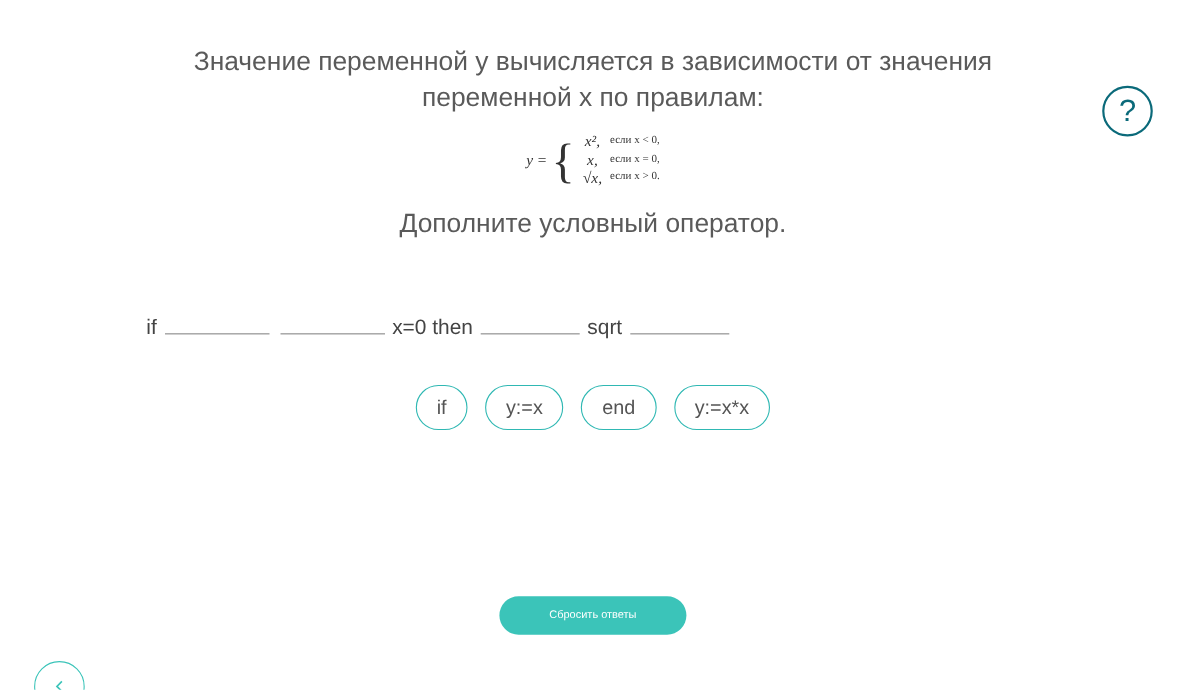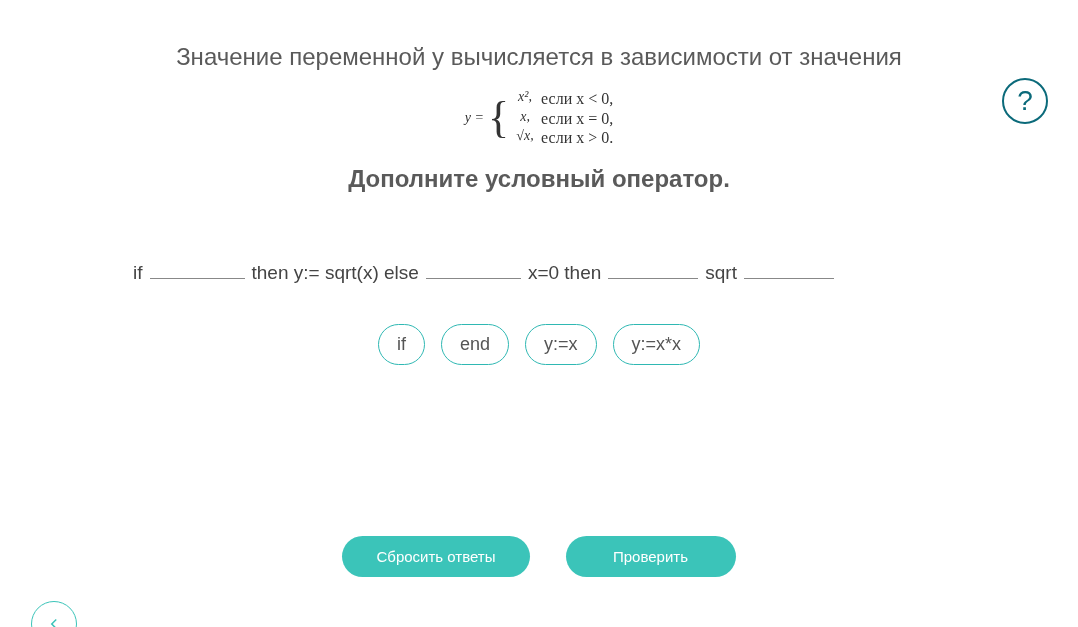--- a/index.html
+++ b/index.html
@@ -46,24 +46,24 @@
     color: #333;
     display: inline-flex;
     align-items: center;
     font-size: 14px;
   }
   .formula .y-eq { margin-right: 4px; font-style: italic; }
   .formula .brace { font-size: 44px; line-height: 0.9; font-weight: 300; margin-right: 2px; }
   .formula .cases { display: inline-flex; flex-direction: column; align-items: flex-start; }
   .formula .case-row { display: flex; gap: 2px; line-height: 1.2; }
   .formula .case-row .expr { width: 28px; text-align: center; font-style: italic; }
-  .formula .case-row .cond { font-size: 16px; }
+  .formula .case-row .cond { font-size: 10px; }
   .instruction {
     font-size: 24px;
-    font-weight: 700;
+    font-weight: 400;
     color: #5a5a5a;
     margin-top: 10px;
   }
   .fill-row {
     margin-top: 58px;
     display: flex;
     align-items: baseline;
     justify-content: flex-start;
     gap: 4px;
     font-size: 19px;
@@ -106,21 +106,21 @@
     display: flex;
     justify-content: center;
     gap: 36px;
   }
   .action-button {
     background: #3bc4b9;
     color: #fff;
     border: none;
     border-radius: 22px;
     padding: 12px 34px;
-    font-size: 15px;
+    font-size: 10px;
     cursor: pointer;
     min-width: 170px;
   }
   .back-button {
     position: absolute;
     left: 31px;
     bottom: -20px;
     width: 46px;
     height: 46px;
     border: 1px solid #3bc4b9;
@@ -137,20 +137,21 @@
 </head>
 <body>
 
 <div class="help-button">
   <span>?</span>
 </div>
 
 <div class="main">
   <div class="question-title">
     <span>Значение переменной y вычисляется в зависимости от значения</span><br>
+    <span>переменной x по правилам:</span>
   </div>
 
   <div class="formula">
     <span class="y-eq">y =</span>
     <span class="brace">{</span>
     <span class="cases">
       <span class="case-row">
         <span class="expr">x²,</span>
         <span class="cond">если x &lt; 0,</span>
       </span>
@@ -163,38 +164,36 @@
         <span class="cond">если x &gt; 0.</span>
       </span>
     </span>
   </div>
 
   <div class="instruction">Дополните условный оператор.</div>
 
   <div class="fill-row">
     <span class="text">if</span>
     <span class="blank w1"></span>
-    <span class="text">then y:= sqrt(x) else</span>
     <span class="blank w2"></span>
     <span class="text">x=0 then</span>
     <span class="blank w3"></span>
     <span class="text">sqrt</span>
     <span class="blank w4"></span>
   </div>
 
   <div class="options-row">
     <div class="chip">if</div>
+    <div class="chip">y:=x</div>
     <div class="chip">end</div>
-    <div class="chip">y:=x</div>
     <div class="chip">y:=x*x</div>
   </div>
 </div>
 
 <div class="buttons-row">
   <button class="action-button">Сбросить ответы</button>
-  <button class="action-button">Проверить</button>
 </div>
 
 <div class="back-button">
   <svg viewBox="0 0 24 24" fill="none" stroke="currentColor" stroke-width="2">
     <polyline points="15 18 9 12 15 6"></polyline>
   </svg>
 </div>
 
 </body></html>

